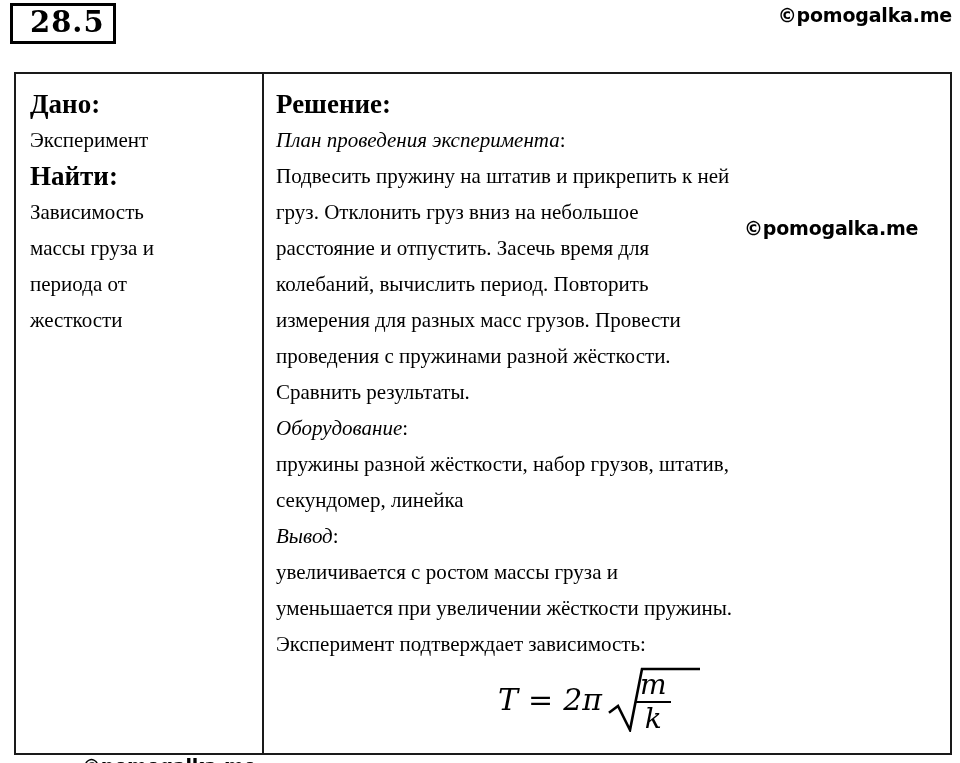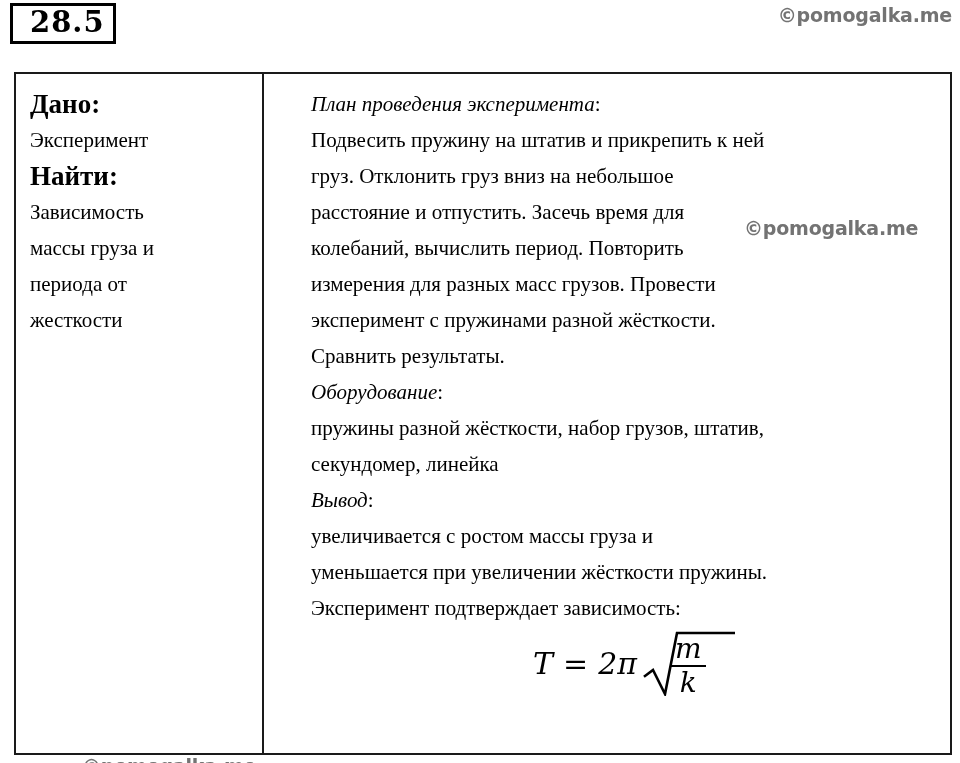--- a/index.html
+++ b/index.html
@@ -28,21 +28,21 @@
     font-size: 29px;
     line-height: 33px;
     letter-spacing: 1px;
     background: #fff;
   }
 
   
   .wm {
     font-family: "DejaVu Sans", "Liberation Sans", sans-serif;
     font-weight: bold;
-    color: #737373;
+    color: #000000;
     white-space: nowrap;
   }
   .wm-top {
     position: absolute;
     right: 8px;
     top: 4px;
     font-size: 19px;
     letter-spacing: -0.2px;
   }
   .wm-mid {
@@ -65,21 +65,20 @@
   .sheet {
     position: absolute;
     left: 14px;
     top: 72px;
     width: 938px;
     height: 683px;
     border: 2px solid #1a1a1a;
     box-sizing: border-box;
     display: flex;
     align-items: stretch;
-    gap: 35px;
   }
   .col-left {
     width: 248px;
     box-sizing: border-box;
     border-right: 2px solid #1a1a1a;
     padding: 12px 10px 0 14px;
     position: relative;
   }
   .col-right {
     flex: 1;
@@ -167,28 +166,29 @@
     <p class="ln">Эксперимент</p>
     <p class="hd">Найти:</p>
     <p class="ln">Зависимость</p>
     <p class="ln">массы груза и</p>
     <p class="ln">периода от</p>
     <p class="ln">жесткости</p>
     <div class="wm wm-left">©pomogalka.me</div>
   </div>
 
   <div class="col-right">
+    <p class="hd">Решение:</p>
 
     <p class="ln"><span class="it">План проведения эксперимента</span><span>:</span></p>
     <p class="ln">Подвесить пружину на штатив и прикрепить к ней</p>
     <p class="ln">груз. Отклонить груз вниз на небольшое</p>
     <p class="ln">расстояние и отпустить. Засечь время для</p>
     <p class="ln">колебаний, вычислить период. Повторить</p>
     <p class="ln">измерения для разных масс грузов. Провести</p>
-    <p class="ln">эксперимент с пружинами разной жёсткости.</p>
+    <p class="ln">проведения с пружинами разной жёсткости.</p>
     <p class="ln">Сравнить результаты.</p>
 
     <p class="ln"><span class="it">Оборудование</span><span>:</span></p>
     <p class="ln">пружины разной жёсткости, набор грузов, штатив,</p>
     <p class="ln">секундомер, линейка</p>
 
     <p class="ln"><span class="it">Вывод</span><span>:</span></p>
     <p class="ln">увеличивается с ростом массы груза и</p>
     <p class="ln">уменьшается при увеличении жёсткости пружины.</p>
     <p class="ln">Эксперимент подтверждает зависимость:</p>

